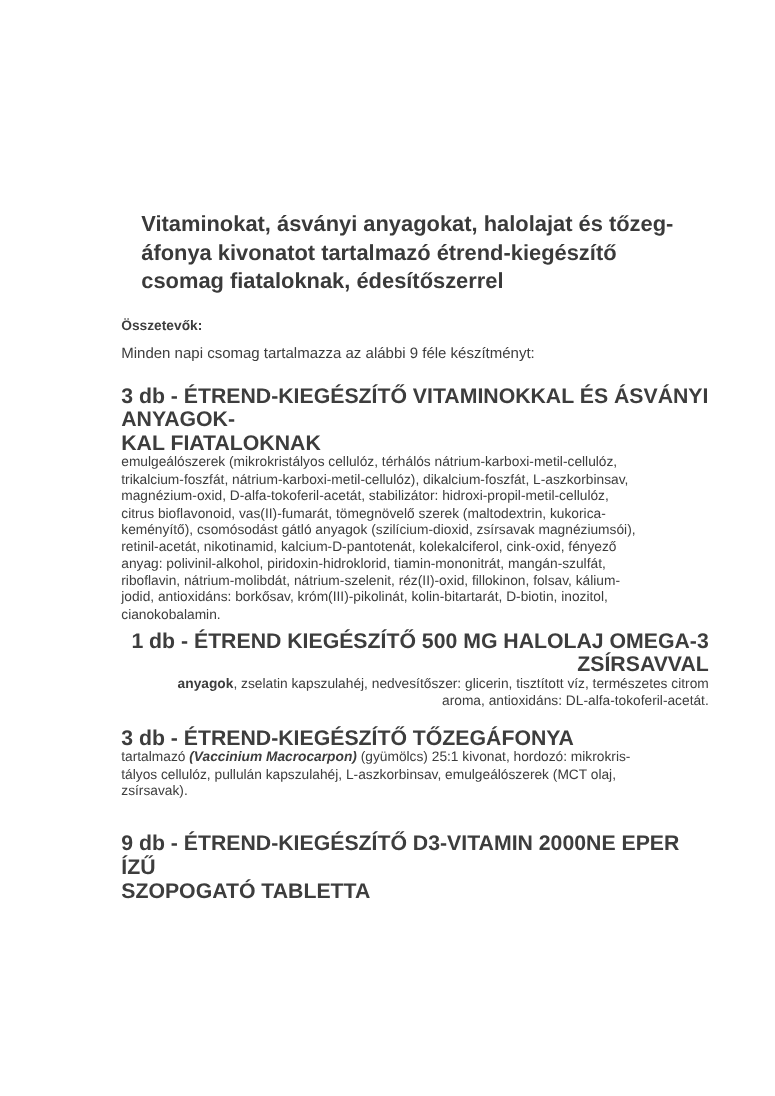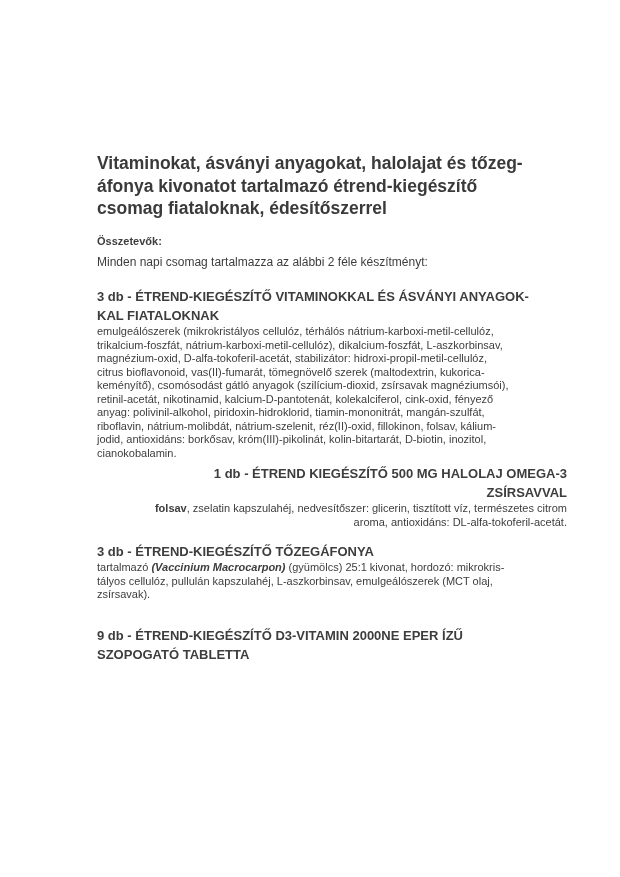--- a/index.html
+++ b/index.html
@@ -16,21 +16,21 @@
     overflow: hidden;
   }
   .doc {
     position: absolute;
     left: 97px;
     top: 152px;
     width: 470px;
   }
   .pre { white-space: pre-line; }
   .title {
-    margin: 0;
+    margin: 16px;
     font-size: 17.5px;
     line-height: 22.5px;
     font-weight: 700;
     color: #3a3a3a;
   }
   .subhead {
     margin: 12px 0 0 0;
     font-size: 11px;
     line-height: 18px;
     font-weight: 700;
@@ -40,21 +40,21 @@
     font-size: 12px;
     line-height: 13.5px;
   }
   section { margin: 0; }
   .sec-1 { margin-top: 18px; }
   .sec-2 { margin-top: 4px; text-align: right; }
   .sec-3 { margin-top: 13px; }
   .sec-4 { margin-top: 24px; }
   .sec-head {
     margin: 0;
-    font-size: 13px;
+    font-size: 17px;
     line-height: 19px;
     font-weight: 700;
   }
   .sec-body {
     margin: 0;
     font-size: 11px;
     line-height: 13.5px;
   }
   .bold { font-weight: 700; }
   .bold-italic { font-weight: 700; font-style: italic; }
@@ -63,41 +63,41 @@
 <body>
 
 <main class="doc">
 
   <h1 class="title pre">Vitaminokat, ásványi anyagokat, halolajat és tőzeg-
 áfonya kivonatot tartalmazó étrend-kiegészítő
 csomag fiataloknak, édesítőszerrel</h1>
 
   <h2 class="subhead">Összetevők:</h2>
 
-  <p class="intro">Minden napi csomag tartalmazza az alábbi 2 féle készítményt:</p>
+  <p class="intro">Minden napi csomag tartalmazza az alábbi 9 féle készítményt:</p>
 
   <section class="sec-1">
     <h3 class="sec-head pre">3 db - ÉTREND-KIEGÉSZÍTŐ VITAMINOKKAL ÉS ÁSVÁNYI ANYAGOK-
 KAL FIATALOKNAK</h3>
     <p class="sec-body pre">emulgeálószerek (mikrokristályos cellulóz, térhálós nátrium-karboxi-metil-cellulóz,
 trikalcium-foszfát, nátrium-karboxi-metil-cellulóz), dikalcium-foszfát, L-aszkorbinsav,
 magnézium-oxid, D-alfa-tokoferil-acetát, stabilizátor: hidroxi-propil-metil-cellulóz,
 citrus bioflavonoid, vas(II)-fumarát, tömegnövelő szerek (maltodextrin, kukorica-
 keményítő), csomósodást gátló anyagok (szilícium-dioxid, zsírsavak magnéziumsói),
 retinil-acetát, nikotinamid, kalcium-D-pantotenát, kolekalciferol, cink-oxid, fényező
 anyag: polivinil-alkohol, piridoxin-hidroklorid, tiamin-mononitrát, mangán-szulfát,
 riboflavin, nátrium-molibdát, nátrium-szelenit, réz(II)-oxid, fillokinon, folsav, kálium-
 jodid, antioxidáns: borkősav, króm(III)-pikolinát, kolin-bitartarát, D-biotin, inozitol,
 cianokobalamin.</p>
   </section>
 
   <section class="sec-2">
     <h3 class="sec-head pre">1 db - ÉTREND KIEGÉSZÍTŐ 500 MG HALOLAJ OMEGA-3
 ZSÍRSAVVAL</h3>
-    <p class="sec-body pre"><span class="bold">folsav</span><span>, zselatin kapszulahéj, nedvesítőszer: glicerin, tisztított víz, természetes citrom
+    <p class="sec-body pre"><span class="bold">anyagok</span><span>, zselatin kapszulahéj, nedvesítőszer: glicerin, tisztított víz, természetes citrom
 aroma, antioxidáns: DL-alfa-tokoferil-acetát.</span></p>
   </section>
 
   <section class="sec-3">
     <h3 class="sec-head pre">3 db - ÉTREND-KIEGÉSZÍTŐ TŐZEGÁFONYA</h3>
     <p class="sec-body pre"><span>tartalmazó </span><span class="bold-italic">(Vaccinium Macrocarpon)</span><span> (gyümölcs) 25:1 kivonat, hordozó: mikrokris-
 tályos cellulóz, pullulán kapszulahéj, L-aszkorbinsav, emulgeálószerek (MCT olaj,
 zsírsavak).</span></p>
   </section>
 

